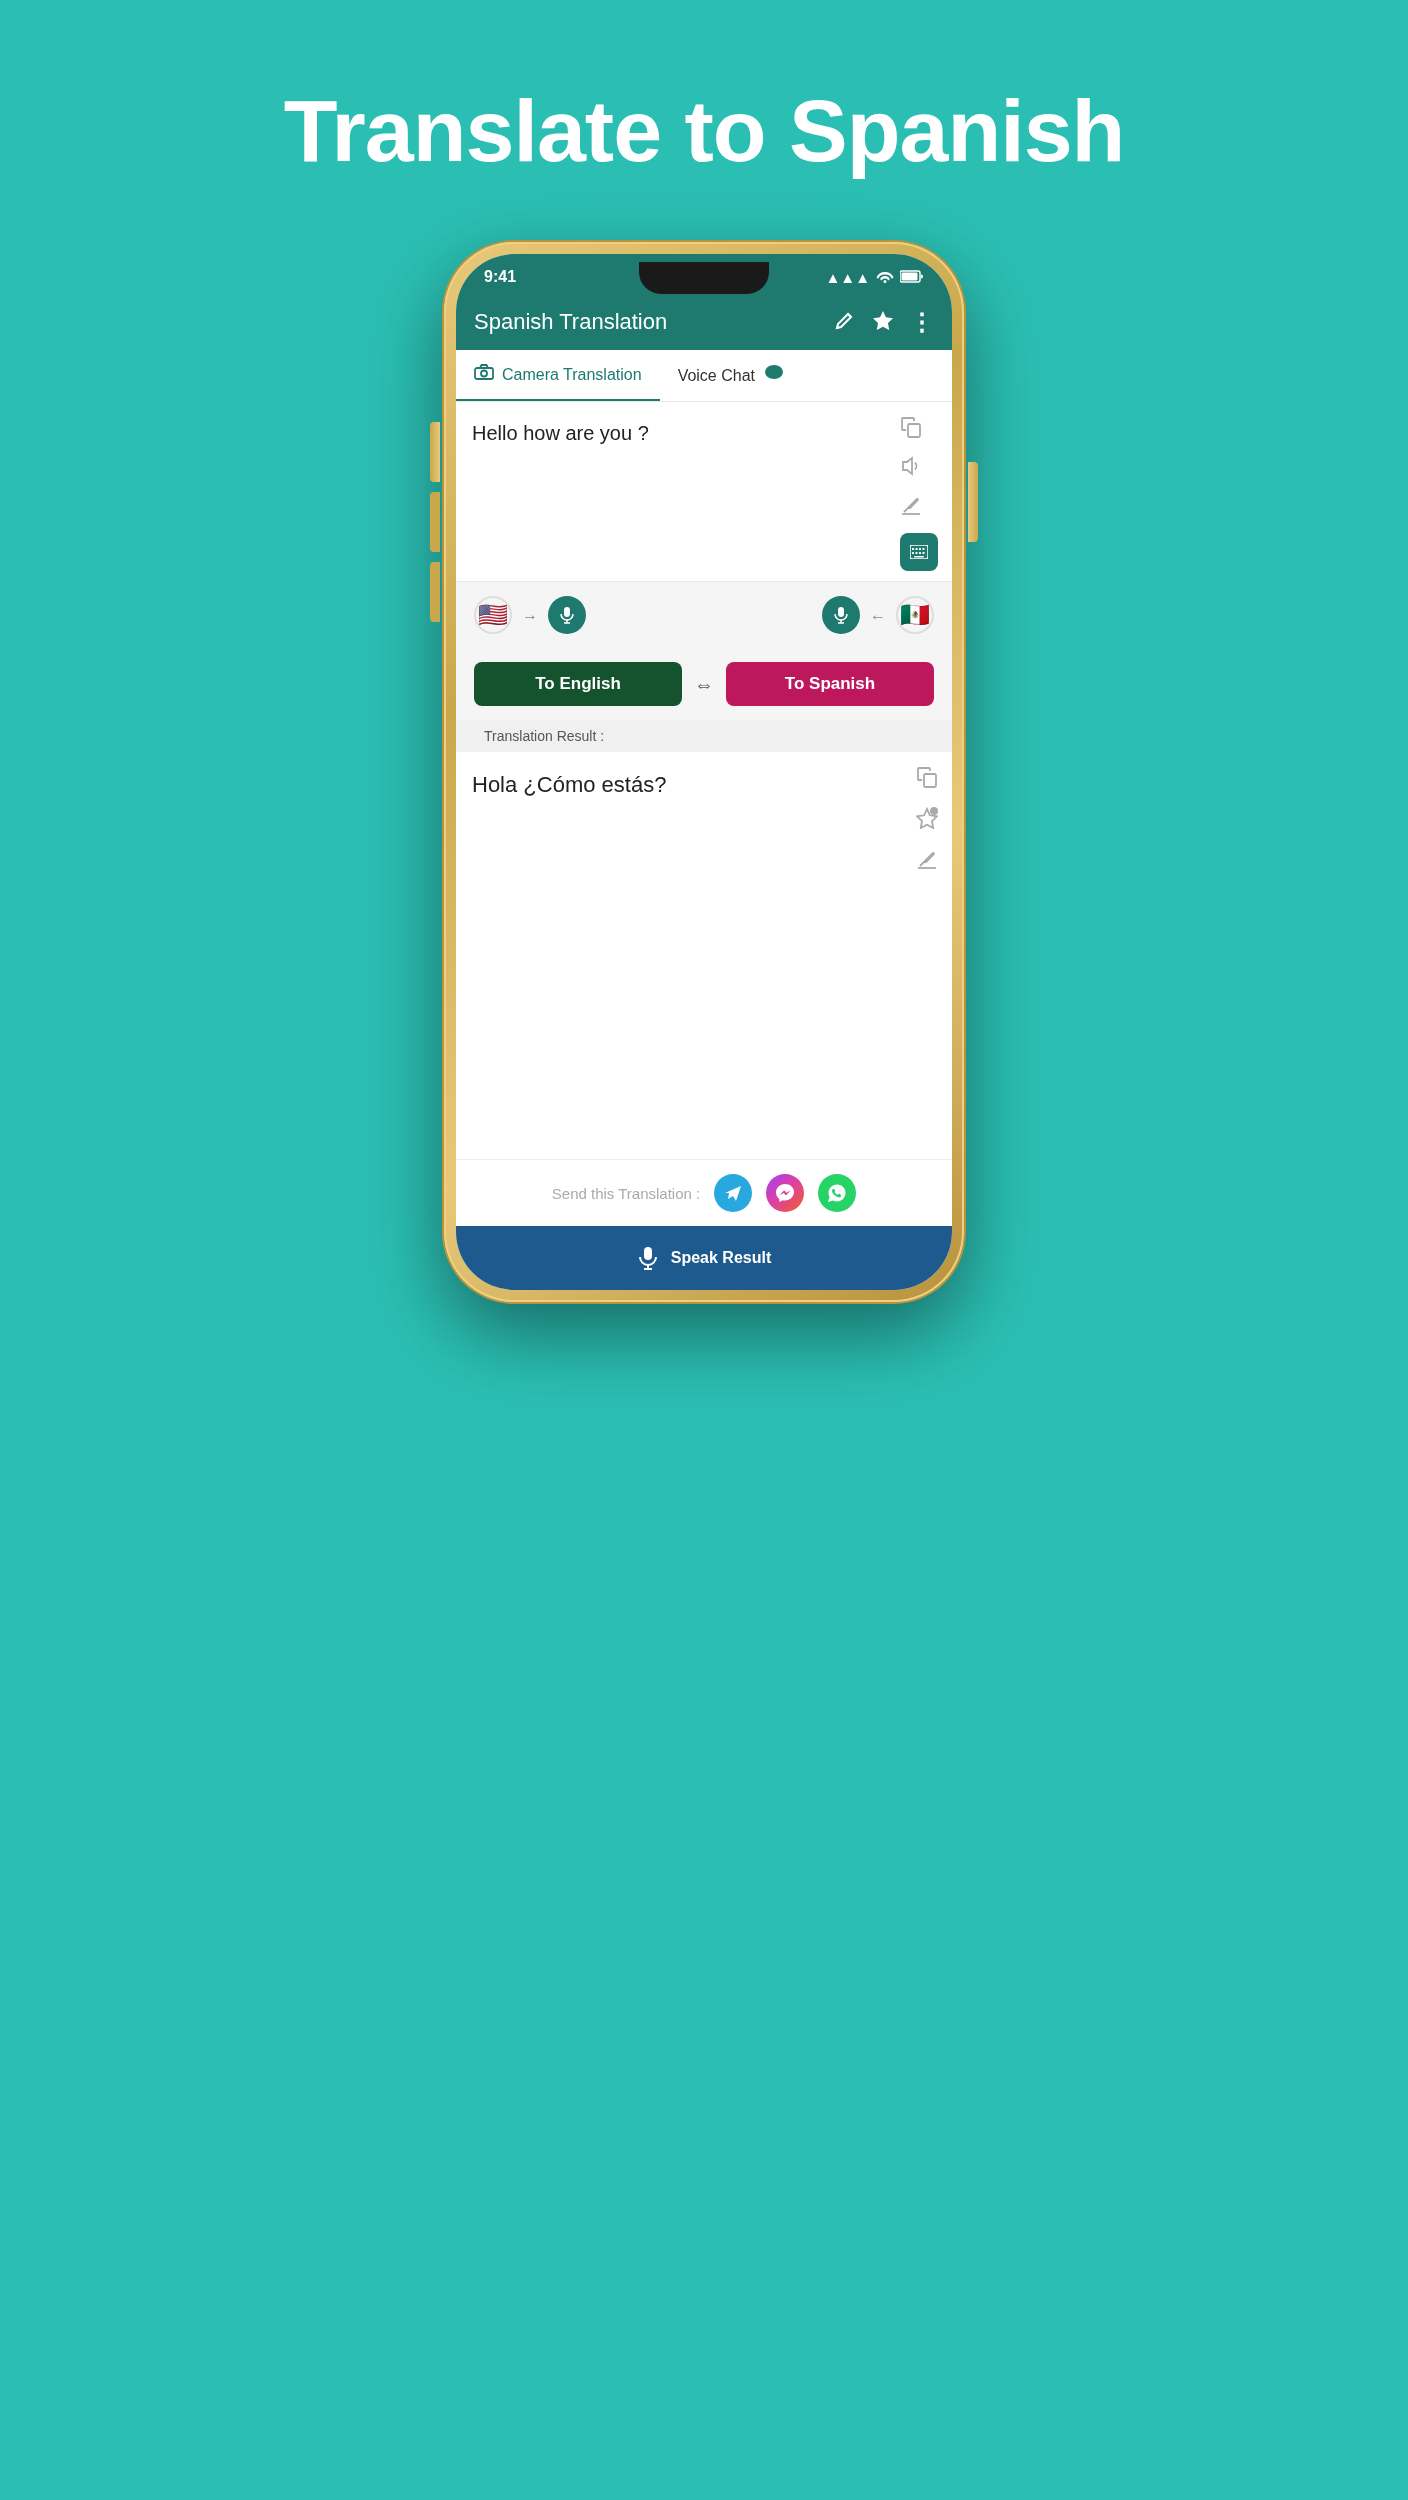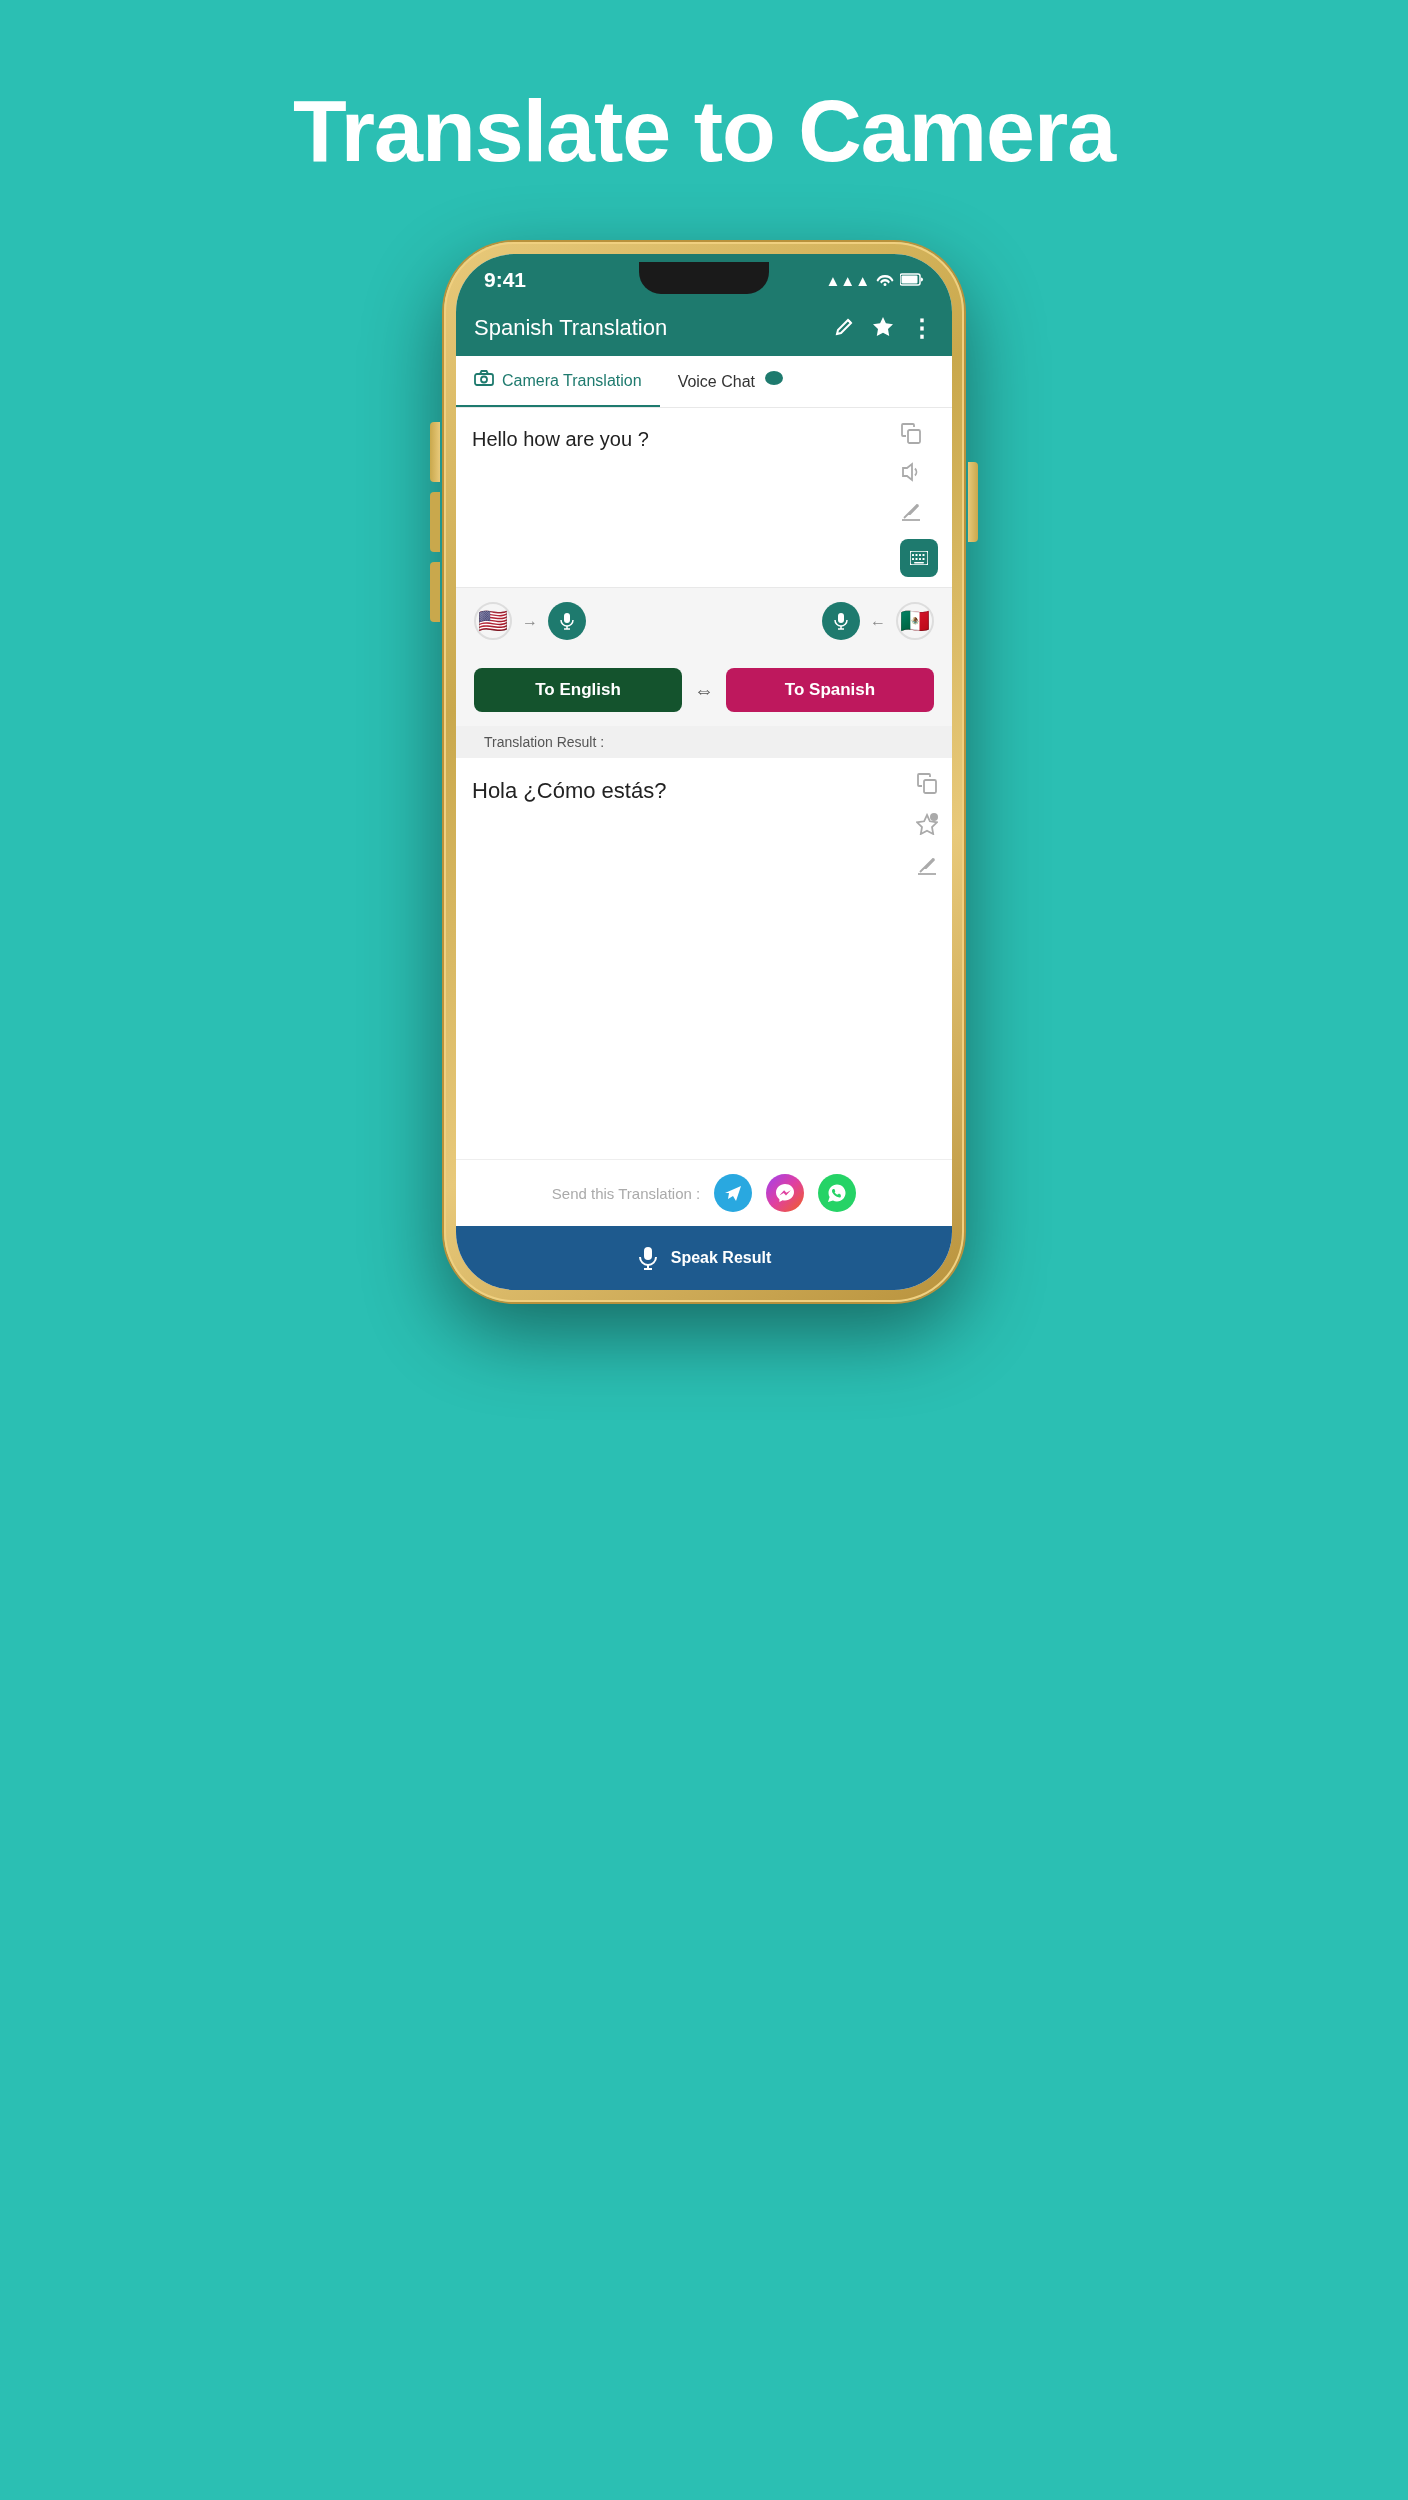--- a/index.html
+++ b/index.html
@@ -74,21 +74,21 @@
     .status-bar {
       background: #1e7a6e;
       display: flex;
       justify-content: space-between;
       align-items: center;
       padding: 14px 28px 8px;
       flex-shrink: 0;
     }
     .status-time {
       color: white;
-      font-size: 21px;
+      font-size: 16px;
       font-weight: 600;
     }
     .status-icons {
       display: flex;
       align-items: center;
       gap: 6px;
       color: white;
       font-size: 15px;
     }
 
@@ -325,21 +325,21 @@
       padding: 20px;
       font-size: 16px;
       font-weight: 600;
       cursor: pointer;
       flex-shrink: 0;
     }
   </style>
 </head>
 <body>
 
-<h1 class="page-title">Translate to Camera</h1>
+<h1 class="page-title">Translate to Spanish</h1>
 
 <div class="phone-shell">
   <div class="notch"></div>
   <div class="phone-screen">
 
     <div class="status-bar">
       <span class="status-time">9:41</span>
       <div class="status-icons">
         <span>▲▲▲</span>
         <span>

